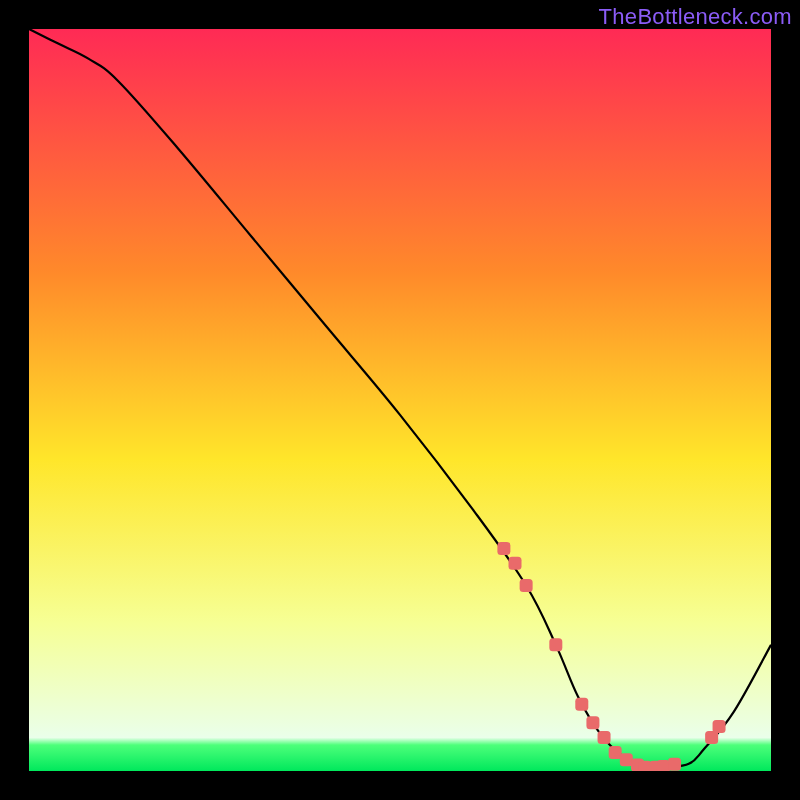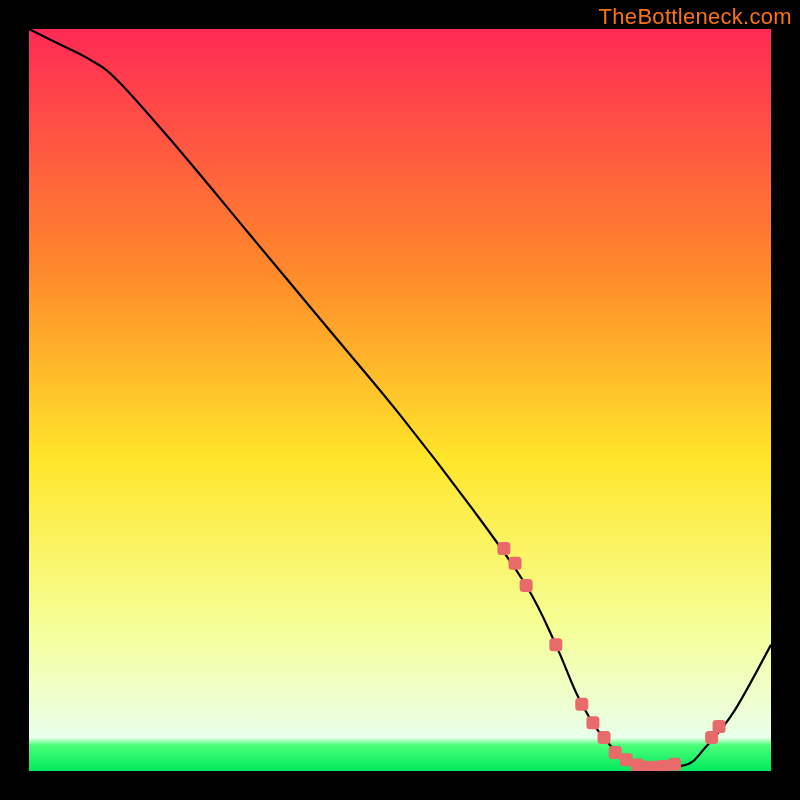--- a/index.html
+++ b/index.html
@@ -14,21 +14,21 @@
   .outer {
     position: relative;
     width: 800px;
     height: 800px;
     background: #000;
   }
   .watermark {
     position: absolute;
     top: 4px;
     right: 8px;
-    color: #f97316;
+    color: #8b5cf6;
     font-size: 22px;
     font-family: Arial, Helvetica, sans-serif;
     letter-spacing: 0.3px;
   }
   .plot {
     position: absolute;
     left: 29px;
     top: 29px;
     width: 742px;
     height: 742px;

